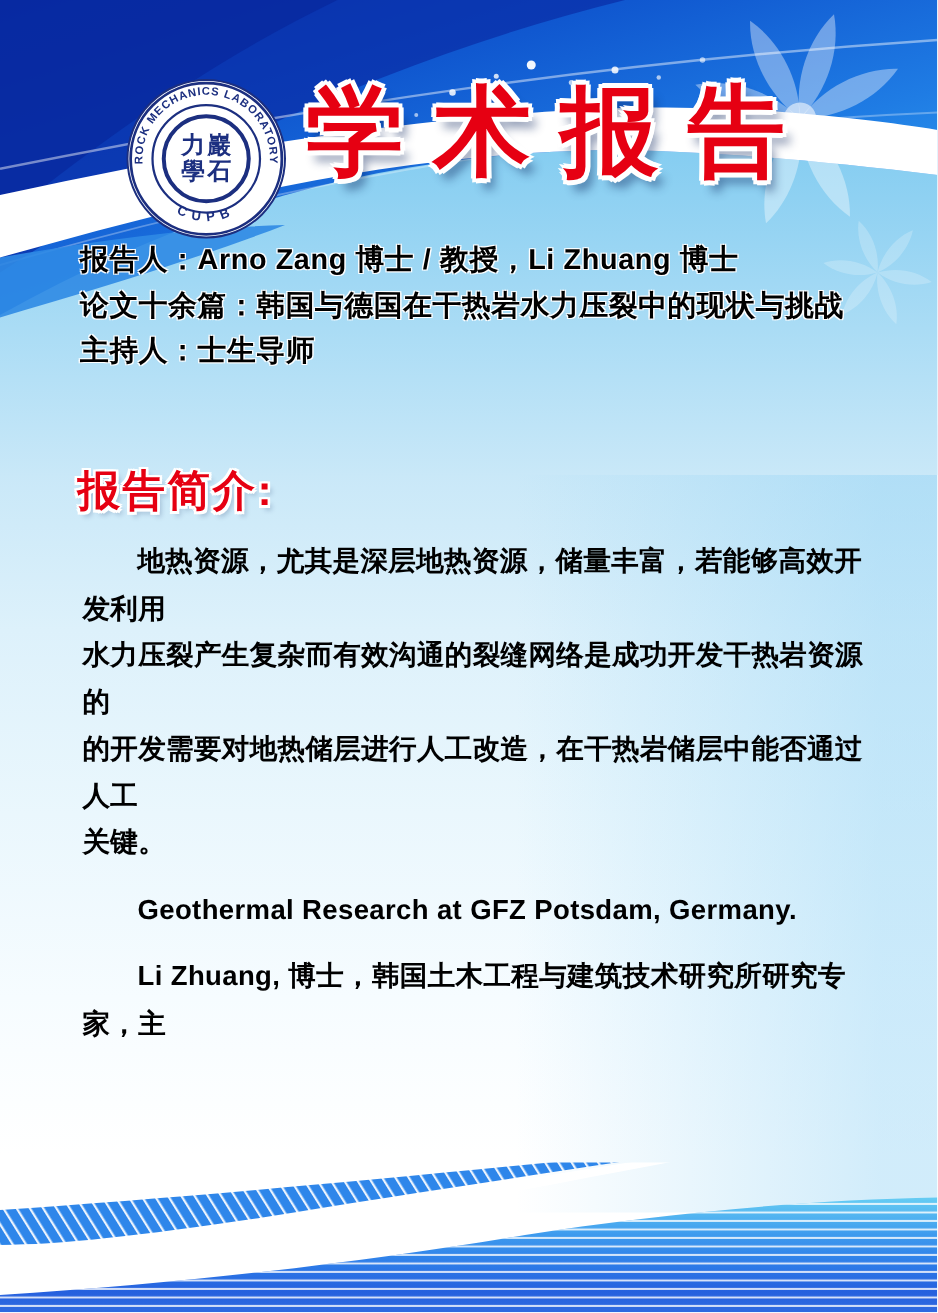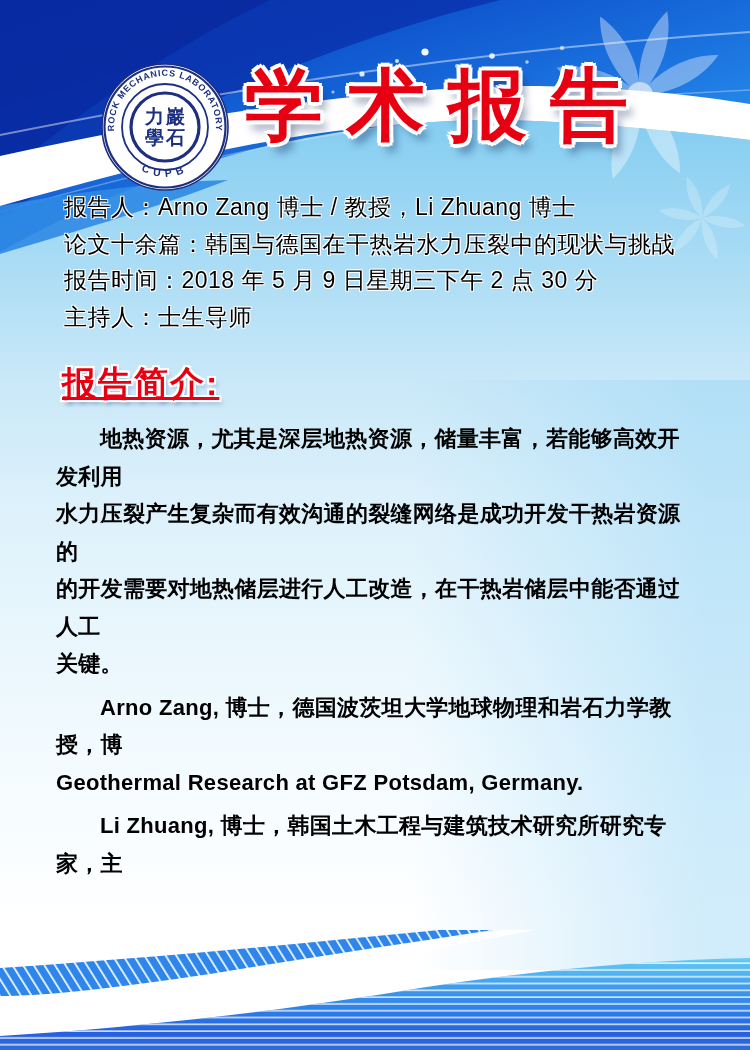--- a/index.html
+++ b/index.html
@@ -19,34 +19,33 @@
     position:absolute;top:66px;left:224px;white-space:nowrap;
     font-size:78px;font-weight:900;color:#e60012;letter-spacing:1px;line-height:1;
     text-shadow:
       -3px -3px 0 #fff,3px -3px 0 #fff,-3px 3px 0 #fff,3px 3px 0 #fff,
       0 -4px 0 #fff,0 4px 0 #fff,-4px 0 0 #fff,4px 0 0 #fff,
       6px 9px 8px rgba(10,35,90,.45);
     margin-left: 21px;
   }
   .info{position:absolute;top:189px;left:64px;width:640px;}
   .info .iline{
-    font-size:23px;line-height:36.5px;font-weight:normal;color:#000;white-space:nowrap;letter-spacing:.5px;
+    font-size:23px;line-height:36.5px;font-weight:bold;color:#000;white-space:nowrap;letter-spacing:.5px;
     text-shadow:-1px -1px 0 rgba(255,255,255,.95),1px -1px 0 rgba(255,255,255,.95),
                 -1px 1px 0 rgba(255,255,255,.95),1px 1px 0 rgba(255,255,255,.95);
   }
   .intro-heading{
-    position:absolute;top:363px;left:62px;
+    position:absolute;top:373px;left:62px;
     font-size:34px;font-weight:900;color:#e60012;letter-spacing:2px;line-height:1.2;
     text-shadow:-2px -2px 0 #fff,2px -2px 0 #fff,-2px 2px 0 #fff,2px 2px 0 #fff,
                 0 -2px 0 #fff,0 2px 0 #fff,-2px 0 0 #fff,2px 0 0 #fff,
                 3px 4px 4px rgba(10,35,90,.25);
-    text-decoration:underline;
   }
   .content{position:absolute;top:414px;left:50px;width:658px;}
-  .para{margin:6px;}
+  .para{margin:16px;}
   .para .pline{font-size:22px;line-height:37.5px;font-weight:bold;color:#000;letter-spacing:.3px;}
   .para .pline:first-child{text-indent:2em;}
 </style>
 </head>
 <body>
 
 <div class="page">
 
   <div class="tint"></div>
 
@@ -162,35 +161,33 @@
       <text x="-10.5" y="16.5">學</text>
       <text x="10.5" y="16.5">石</text>
     </g>
   </svg>
 
   <div class="title">学 术 报 告</div>
 
   <div class="info">
     <div class="iline">报告人：Arno Zang 博士 / 教授，Li Zhuang 博士</div>
     <div class="iline">论文十余篇：韩国与德国在干热岩水力压裂中的现状与挑战</div>
-    <div class="iline">报告时间：2018 年 5 月 9 日星期三下午 2 点 30 分</div>
     <div class="iline">主持人：士生导师</div>
   </div>
 
   <div class="intro-heading">报告简介:</div>
 
   <div class="content">
     <div class="para">
       <div class="pline">地热资源，尤其是深层地热资源，储量丰富，若能够高效开发利用</div>
       <div class="pline">水力压裂产生复杂而有效沟通的裂缝网络是成功开发干热岩资源的</div>
       <div class="pline">的开发需要对地热储层进行人工改造，在干热岩储层中能否通过人工</div>
       <div class="pline">关键。</div>
     </div>
     <div class="para">
-      <div class="pline">Arno Zang, 博士，德国波茨坦大学地球物理和岩石力学教授，博</div>
       <div class="pline">Geothermal Research at GFZ Potsdam, Germany.</div>
     </div>
     <div class="para">
       <div class="pline">Li Zhuang, 博士，韩国土木工程与建筑技术研究所研究专家，主</div>
 
     </div>
   </div>
 
 </div>
 

